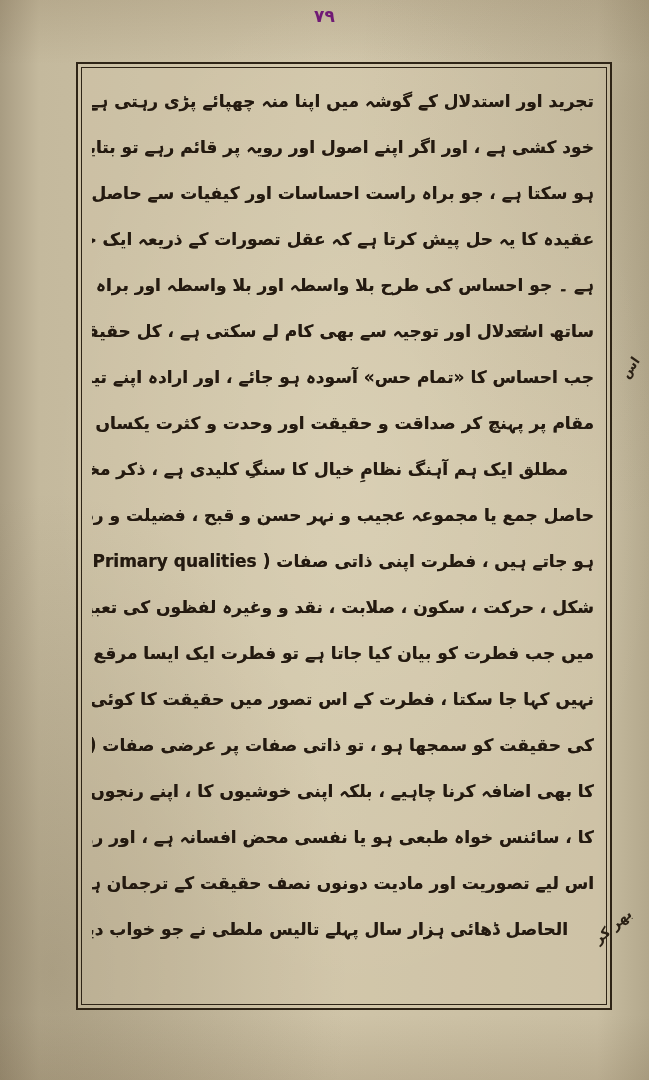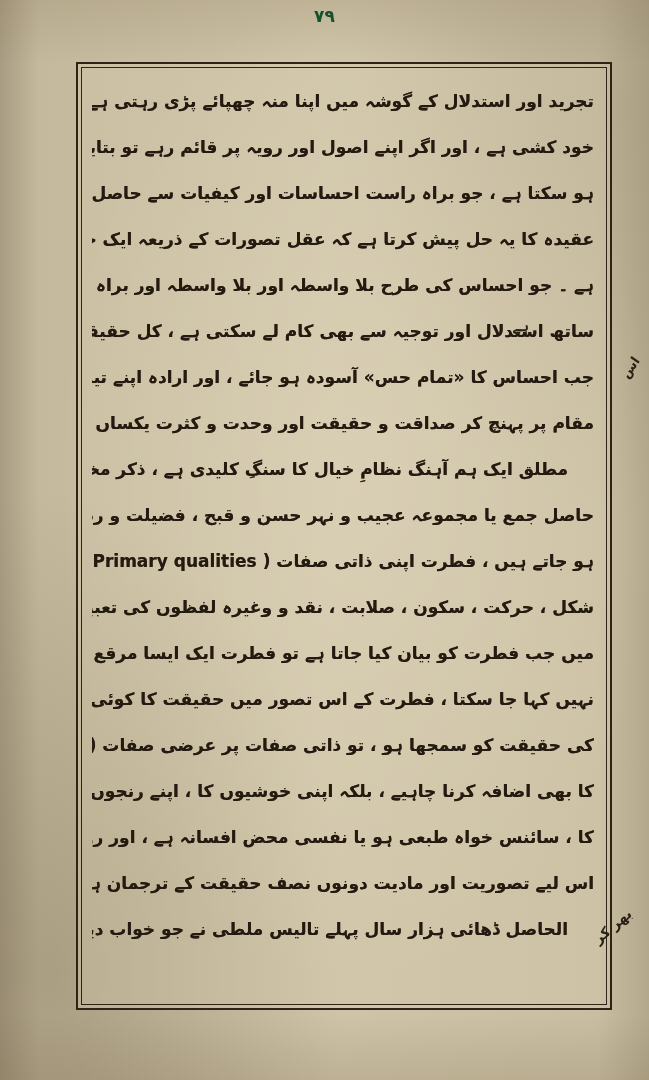--- a/index.html
+++ b/index.html
@@ -28,21 +28,21 @@
       linear-gradient(180deg, rgba(120,100,70,0.18) 0%, rgba(0,0,0,0) 6%, rgba(0,0,0,0) 94%, rgba(120,100,70,0.20) 100%);
   }
   .page-number {
     position: absolute;
     top: 6px;
     left: 0;
     width: 100%;
     text-align: center;
     font-size: 17px;
     font-weight: bold;
-    color: #14532d;
+    color: #701a75;
     letter-spacing: 2px;
   }
   .frame-outer {
     position: absolute;
     left: 76px;
     top: 62px;
     width: 536px;
     height: 948px;
     border: 2.5px solid #2e2416;
     background: rgba(214,204,175,0.35);

